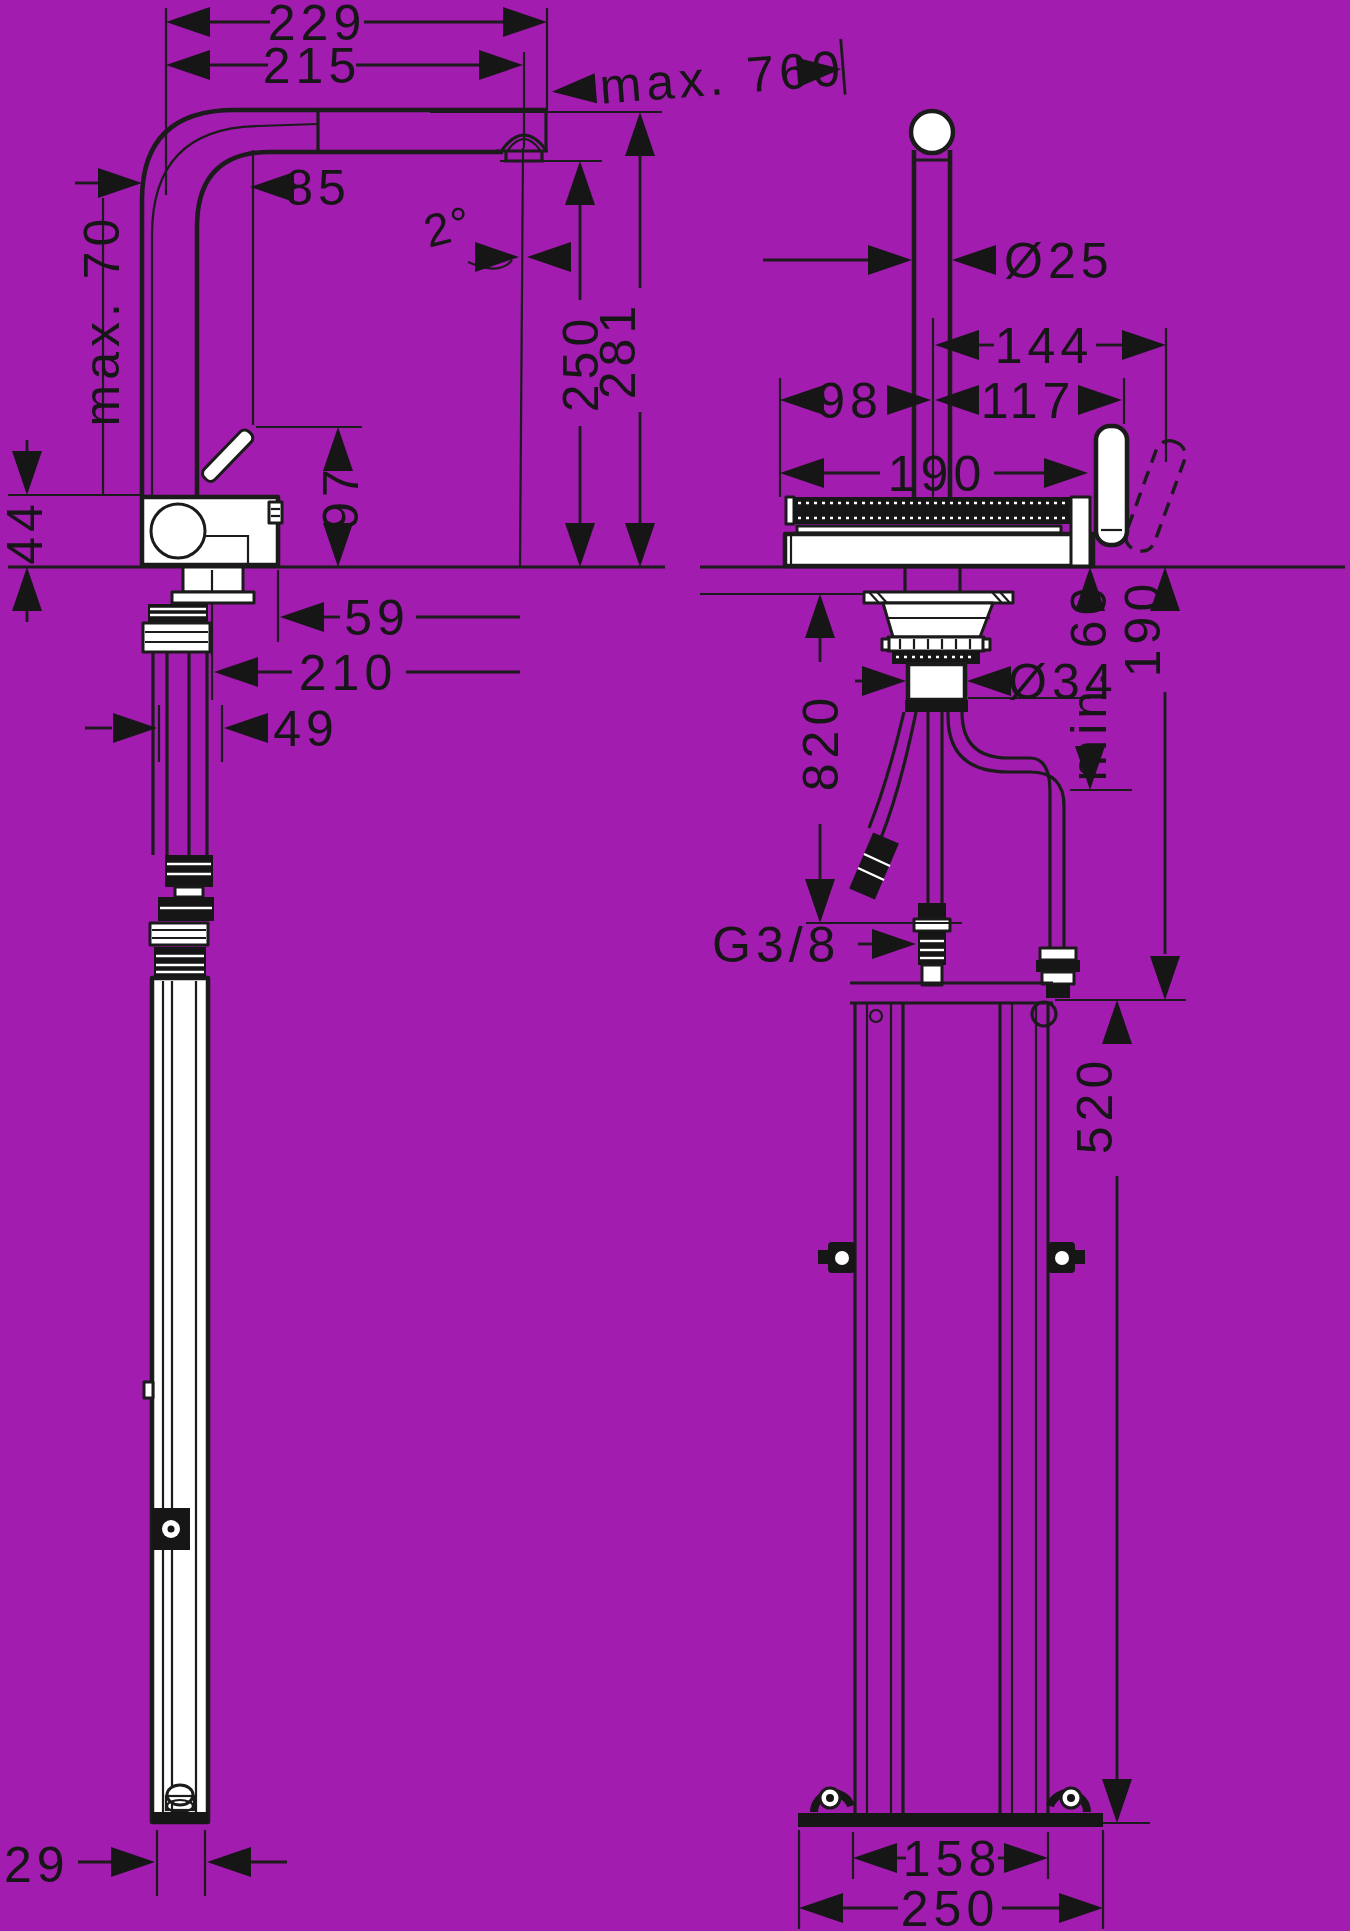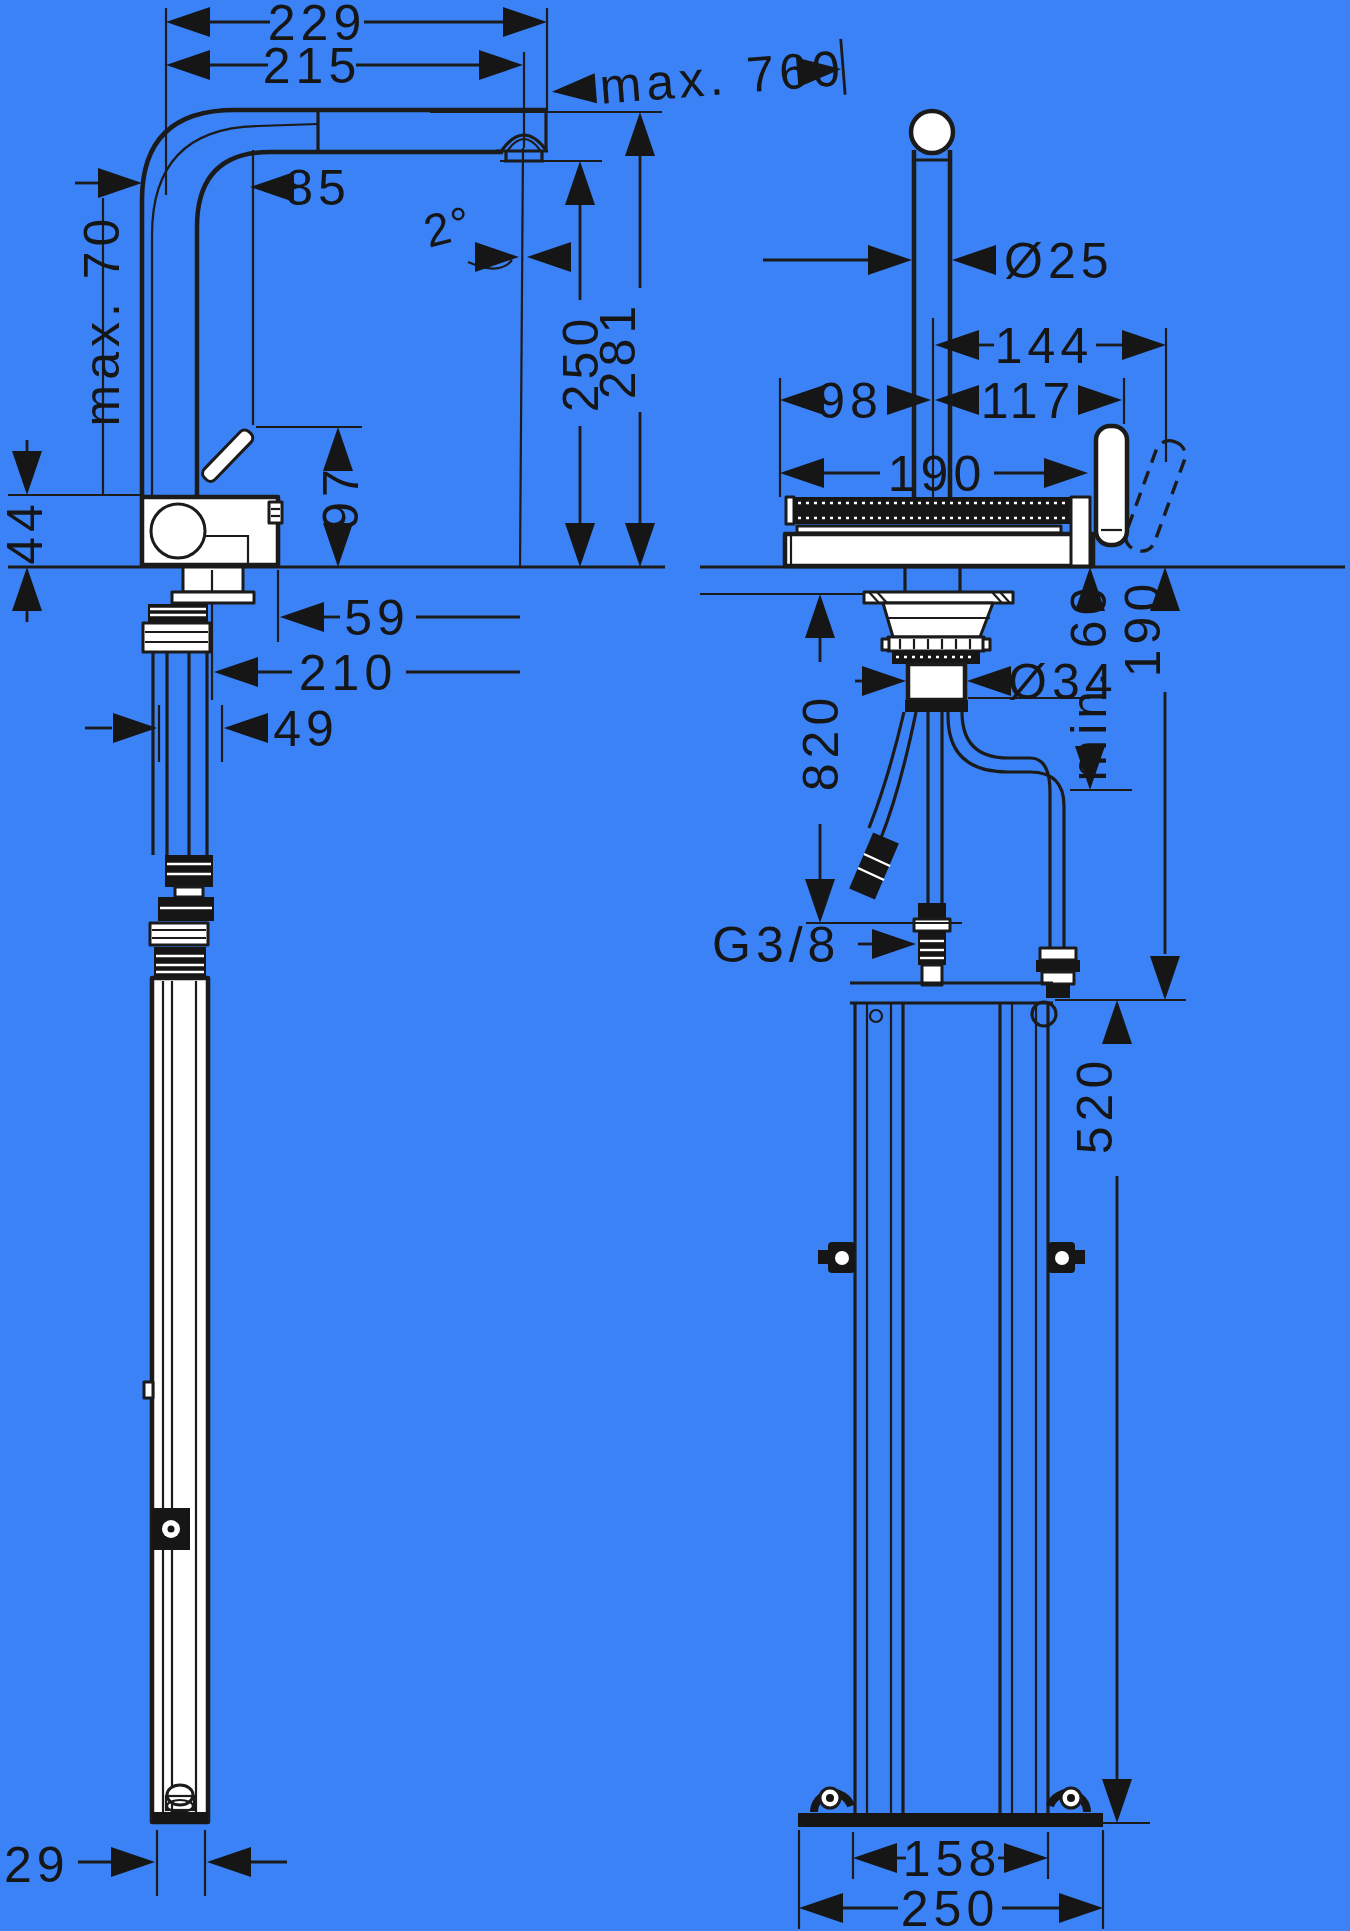--- a/index.html
+++ b/index.html
@@ -1,16 +1,16 @@
 <!DOCTYPE html>
 <html><head>
 <meta charset="utf-8">
 <style>
   html,body{margin:0;padding:0;background:#fff;}
-  #stage{position:relative;width:1350px;height:1931px;background:#3b82f6;overflow:hidden;}
+  #stage{position:relative;width:1350px;height:1931px;background:#a21caf;overflow:hidden;}
   svg{position:absolute;left:0;top:0;}
   svg text{font-family:"Liberation Sans","DejaVu Sans",sans-serif;fill:#161616;}
   .t{font-size:50px;letter-spacing:5px;}
   .t2{font-size:46px;letter-spacing:2px;}
   .ol{stroke:#1b1b1b;stroke-width:4.5;fill:#fff;stroke-linejoin:round;}
   .ol3{stroke:#1b1b1b;stroke-width:3;fill:#fff;stroke-linejoin:round;}
   .ln{stroke:#1b1b1b;stroke-width:4.5;fill:none;stroke-linejoin:round;}
   .ln3{stroke:#1b1b1b;stroke-width:3.2;fill:none;}
   .dim{stroke:#1b1b1b;stroke-width:2.8;fill:none;}
   .thin{stroke:#1b1b1b;stroke-width:2.2;fill:none;}

